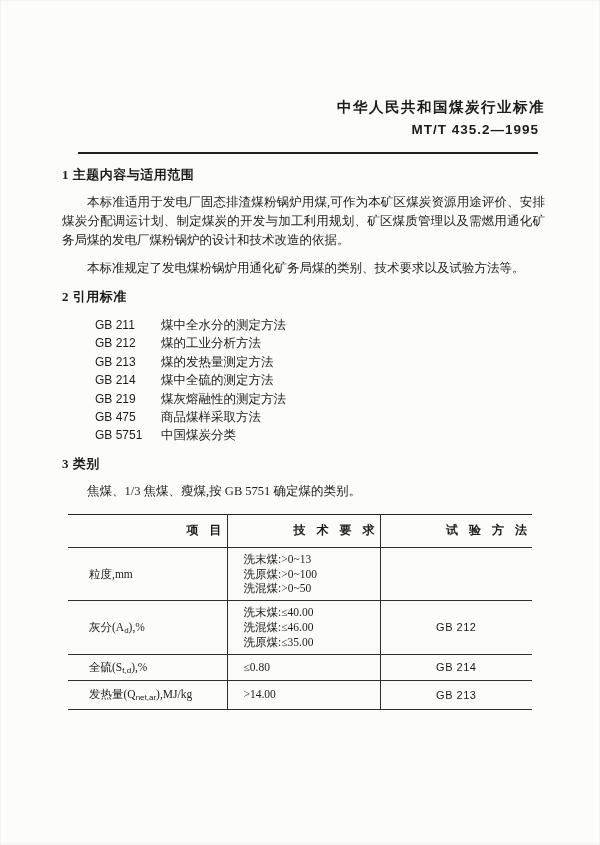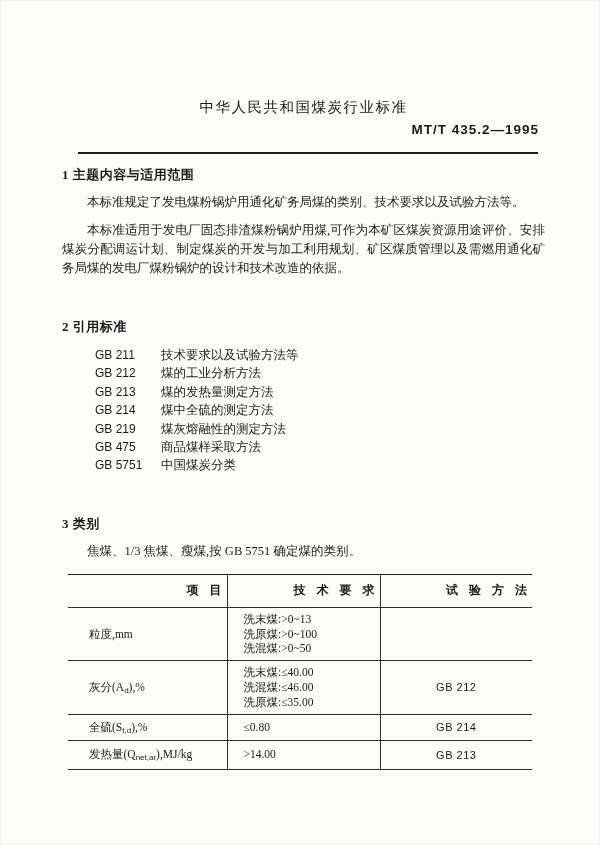--- a/index.html
+++ b/index.html
@@ -12,22 +12,22 @@
     width:600px; height:845px;
     margin:0 auto;
     background:#fcfcfa;
     color:#1b1b1b;
     box-sizing:border-box;
     padding:98px 55px 0 62px;
     overflow:hidden;
     box-shadow:inset 0 0 2px #d8d8d4;
   }
   .std-org {
-    text-align:center;
-    font-size:14.5px; font-weight:normal;
+    text-align:right;
+    font-size:14.5px; font-weight:bold;
     letter-spacing:1.5px;
   }
   .std-no {
     text-align:right;
     margin-top:5px; padding-right:6px;
     font-size:13.5px; font-weight:bold;
     letter-spacing:1px;
     font-family:"Liberation Sans","DejaVu Sans",sans-serif;
   }
   .doc-title {
@@ -35,21 +35,21 @@
     margin-top:9px;
     font-size:17.5px; font-weight:bold;
     letter-spacing:2px;
   }
   .title-rule {
     margin:15px 0 0 16px;
     width:460px; height:0;
     border-top:2px solid #1f1f1f;
   }
   .sec-heading {
-    margin-top:40px;
+    margin-top:10px;
     font-size:13px; font-weight:bold;
     letter-spacing:0.5px;
   }
   .sec-heading.first { margin-top:12px; }
   .body-p {
     margin:9px 0 0 0;
     font-size:12.5px;
     line-height:19px;
     text-align:justify;
     text-indent:2em;
@@ -103,26 +103,26 @@
 </head>
 <body>
 
 <div class="page">
 
   <div class="std-org">中华人民共和国煤炭行业标准</div>
   <div class="std-no">MT/T 435.2—1995</div>
   <div class="title-rule"></div>
 
   <div class="sec-heading first">1  主题内容与适用范围</div>
+  <p class="body-p">本标准适用于发电厂固态排渣煤粉锅炉用煤,可作为本矿区煤炭资源用途评价、安排煤炭分配调运计划、制定煤炭的开发与加工利用规划、矿区煤质管理以及需燃用通化矿务局煤的发电厂煤粉锅炉的设计和技术改造的依据。</p>
   <p class="body-p">本标准规定了发电煤粉锅炉用通化矿务局煤的类别、技术要求以及试验方法等。</p>
-  <p class="body-p">本标准适用于发电厂固态排渣煤粉锅炉用煤,可作为本矿区煤炭资源用途评价、安排煤炭分配调运计划、制定煤炭的开发与加工利用规划、矿区煤质管理以及需燃用通化矿务局煤的发电厂煤粉锅炉的设计和技术改造的依据。</p>
 
   <div class="sec-heading">2  引用标准</div>
   <div class="gb-list">
-    <div class="gb-row"><span class="gb-code">GB 211</span><span class="gb-title">技术要求以及试验方法等</span></div>
+    <div class="gb-row"><span class="gb-code">GB 211</span><span class="gb-title">煤中全水分的测定方法</span></div>
     <div class="gb-row"><span class="gb-code">GB 212</span><span class="gb-title">煤的工业分析方法</span></div>
     <div class="gb-row"><span class="gb-code">GB 213</span><span class="gb-title">煤的发热量测定方法</span></div>
     <div class="gb-row"><span class="gb-code">GB 214</span><span class="gb-title">煤中全硫的测定方法</span></div>
     <div class="gb-row"><span class="gb-code">GB 219</span><span class="gb-title">煤灰熔融性的测定方法</span></div>
     <div class="gb-row"><span class="gb-code">GB 475</span><span class="gb-title">商品煤样采取方法</span></div>
     <div class="gb-row"><span class="gb-code">GB 5751</span><span class="gb-title">中国煤炭分类</span></div>
   </div>
 
   <div class="sec-heading">3  类别</div>
   <p class="body-p">焦煤、1/3 焦煤、瘦煤,按 GB 5751 确定煤的类别。</p>

